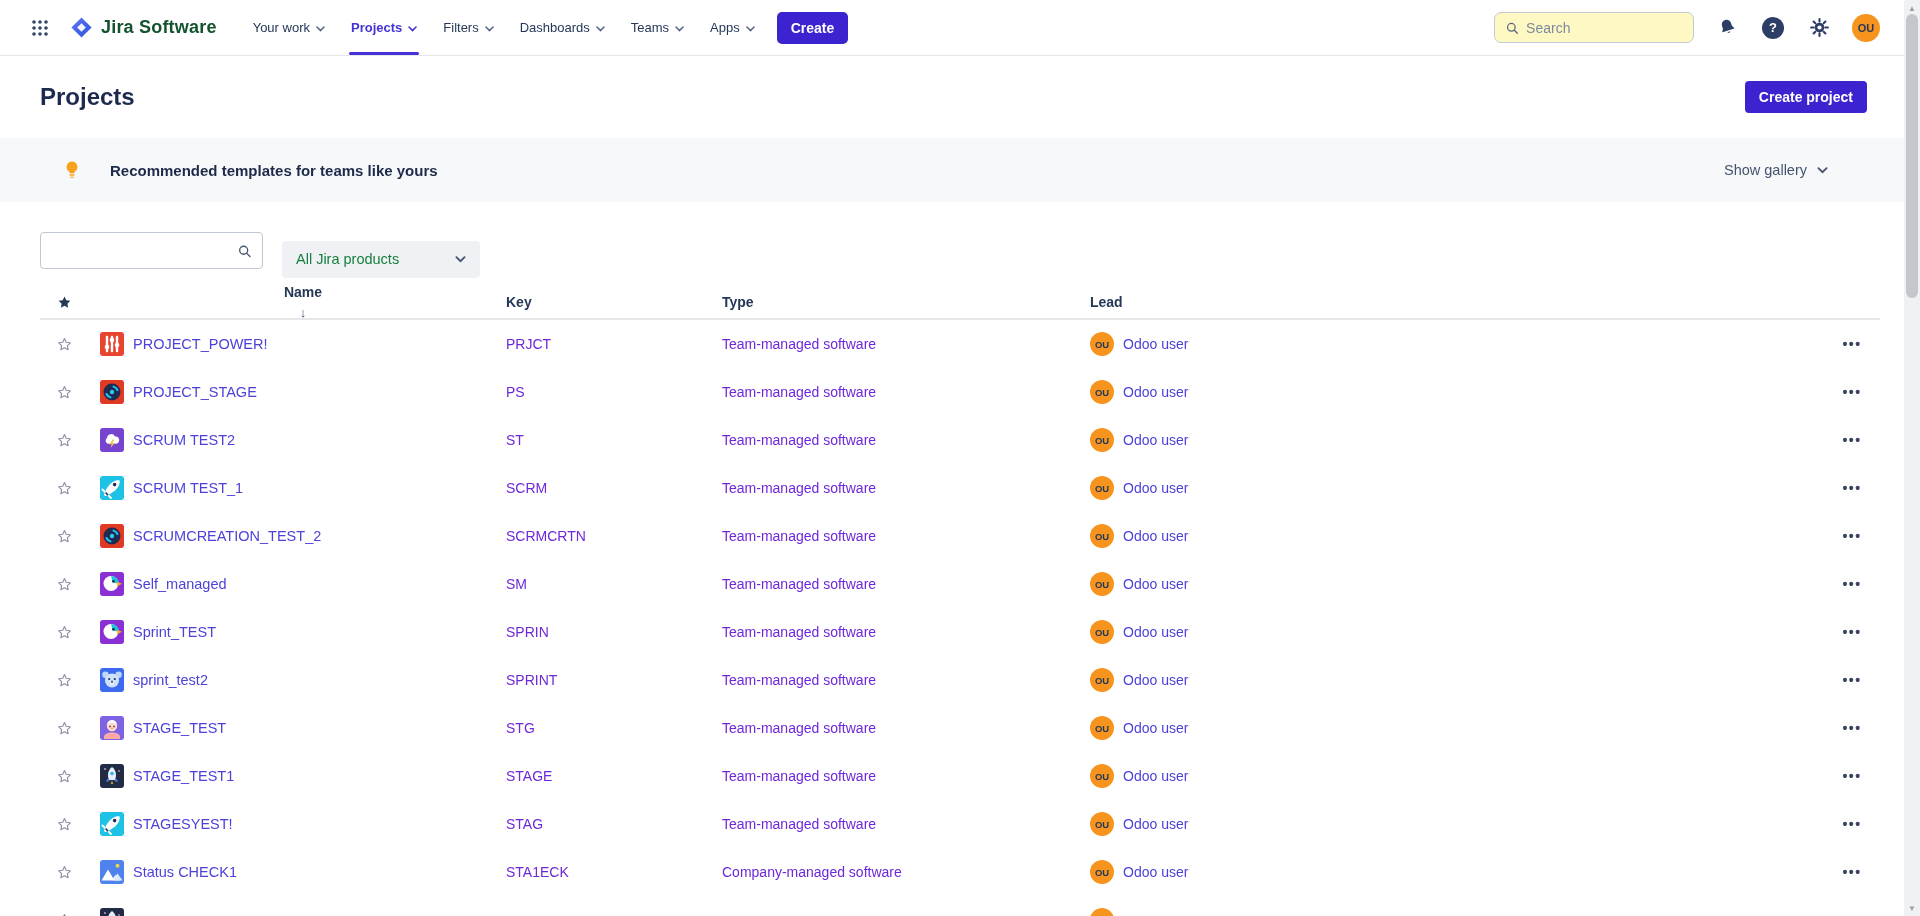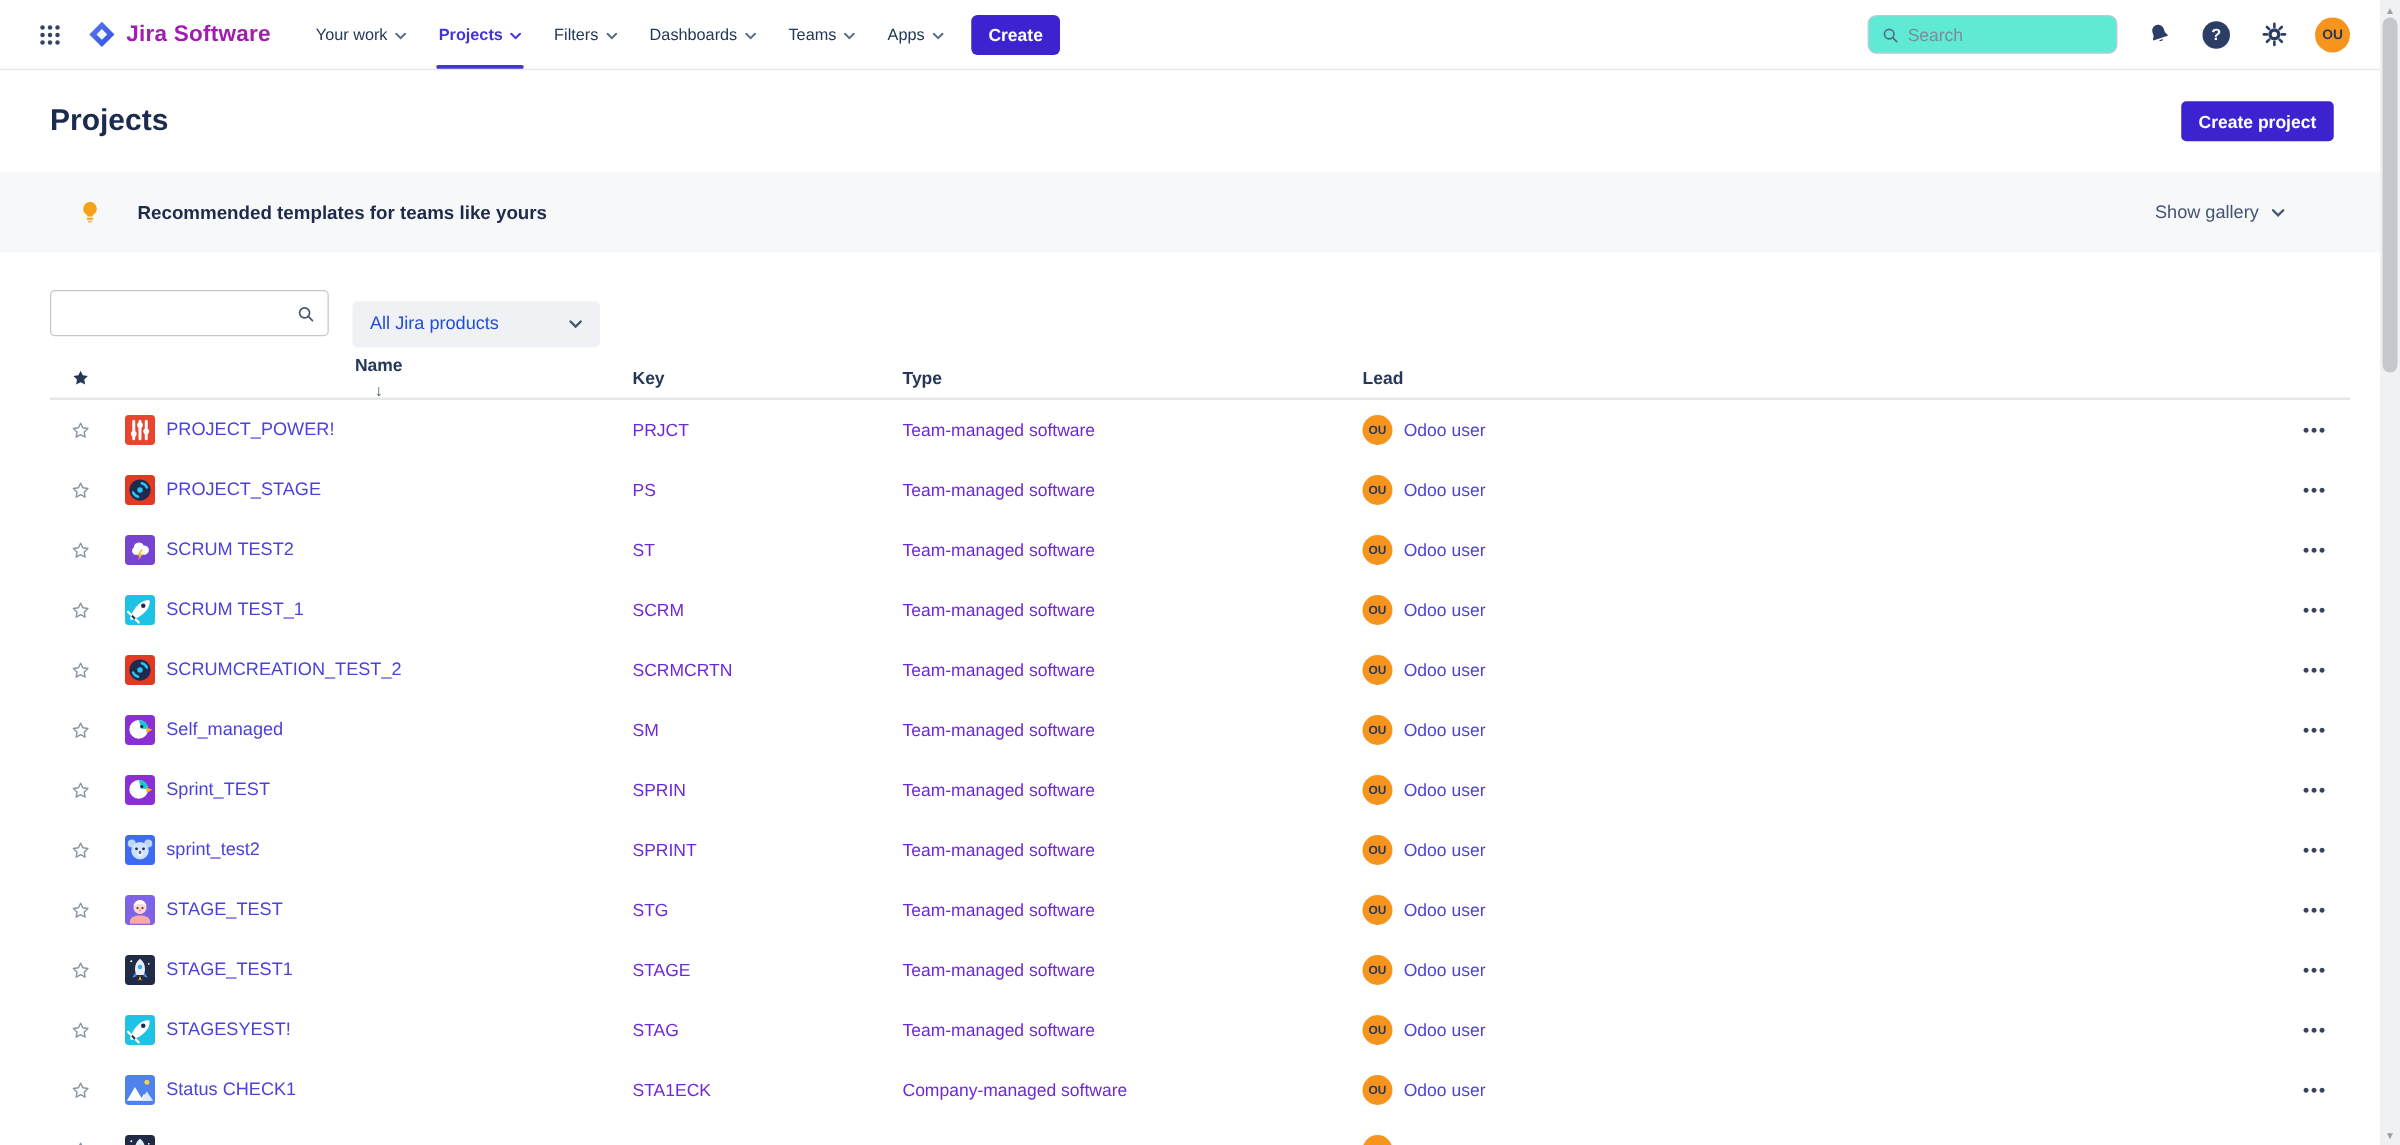--- a/index.html
+++ b/index.html
@@ -12,35 +12,35 @@
   html,body{width:1920px; height:916px; overflow:hidden; background:#fff;
     font-family:"Liberation Sans", sans-serif; color:var(--text);}
   svg{display:block;}
 
   
   .navbar{height:56px; display:flex; align-items:center; padding:0 40px 0 24px;
     border-bottom:1px solid var(--border); background:#fff;}
   .appswitcher{width:32px; height:32px; display:flex; align-items:center; justify-content:center;
     border-radius:4px; cursor:pointer;}
   .brand{display:flex; align-items:center; gap:8px; margin-left:14px; margin-right:28px;}
-  .brand-name{font-size:18px; font-weight:700; color:#a21caf; letter-spacing:.2px;}
+  .brand-name{font-size:18px; font-weight:700; color:#14532d; letter-spacing:.2px;}
   .nav-items{display:flex; align-items:center; gap:10px; height:100%;}
   .nav-item{position:relative; height:100%; display:flex; align-items:center; gap:6px;
     padding:0 8px; font-size:13px; font-weight:500; color:#243757; cursor:pointer; white-space:nowrap;}
   .nav-item .chev{color:#5a6b87; margin-top:2px;}
   .nav-item.active{color:var(--nav-active); font-weight:700;}
   .nav-item.active .chev{color:var(--nav-active);}
   .nav-item.active::after{content:""; position:absolute; left:6px; right:6px; bottom:0;
     height:3px; background:var(--nav-active); border-radius:2px;}
   .create-btn{margin-left:14px; height:32px; padding:0 14px; background:var(--accent); color:#fff;
     border:none; border-radius:5px; font-size:14px; font-weight:700; cursor:pointer;
     font-family:"Liberation Sans", sans-serif;}
   .nav-right{margin-left:auto; display:flex; align-items:center; gap:20px;}
   .nav-search{display:flex; align-items:center; gap:7px; width:200px; height:31px;
-    border:1.5px solid #c3c9d4; border-radius:7px; padding:0 10px; background:#5eead4;}
+    border:1.5px solid #c3c9d4; border-radius:7px; padding:0 10px; background:#fef9c3;}
   .nav-search input{border:none; outline:none; width:100%; font-size:14px; color:#243757;
     font-family:"Liberation Sans", sans-serif; background:transparent;}
   .nav-search input::placeholder{color:#7e8aa0;}
   .icon-btn{display:flex; align-items:center; justify-content:center; width:26px; height:26px;
     cursor:pointer;}
   .help-circle{width:22px; height:22px; border-radius:50%; background:var(--icon-navy); color:#fff;
     display:flex; align-items:center; justify-content:center; font-size:13px; font-weight:700;}
   .avatar{width:28px; height:28px; border-radius:50%; background:var(--avatar); color:#253858;
     display:flex; align-items:center; justify-content:center; font-size:11px; font-weight:700;
     cursor:pointer;}
@@ -62,21 +62,21 @@
     cursor:pointer;}
 
   
   .filters{margin:30px 40px 0 40px; display:flex; align-items:center; gap:19px; height:37px;}
   .filter-search{display:flex; align-items:center; width:223px; height:37px;
     border:1px solid #c1c7d0; border-radius:4px; padding:0 10px; background:#fff;}
   .filter-search input{border:none; outline:none; width:100%; font-size:14px; color:#243757;
     font-family:"Liberation Sans", sans-serif; background:transparent;}
   .product-filter{display:flex; align-items:center; justify-content:space-between; width:198px;
     height:37px; background:#f0f1f4; border-radius:4px; padding:0 14px; cursor:pointer;
-    font-size:14.5px; color:#1d4ed8;margin-top:17px;}
+    font-size:14.5px; color:#15803d;margin-top:17px;}
   .product-filter .chev{color:#44546f;}
 
   
   .tbl-head, .tbl-row{display:grid; grid-template-columns:48px 418px 216px 368px 1fr 56px;
     align-items:center; margin:0 40px;}
   .tbl-head{height:36px; margin-top:15px; border-bottom:2px solid #e5e7eb;}
   .th{font-size:14px; font-weight:700; color:var(--header-text);flex-direction:column;}
   .th-name{padding-left:12px; display:flex; align-items:center; gap:5px; cursor:pointer;}
   .sort-arrow{font-size:13px; color:#42526e;}
   .th-star{justify-self:center; display:flex;}

